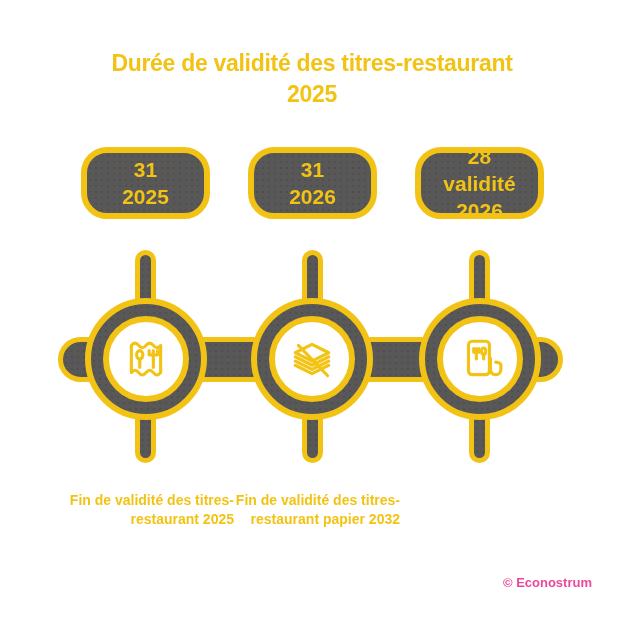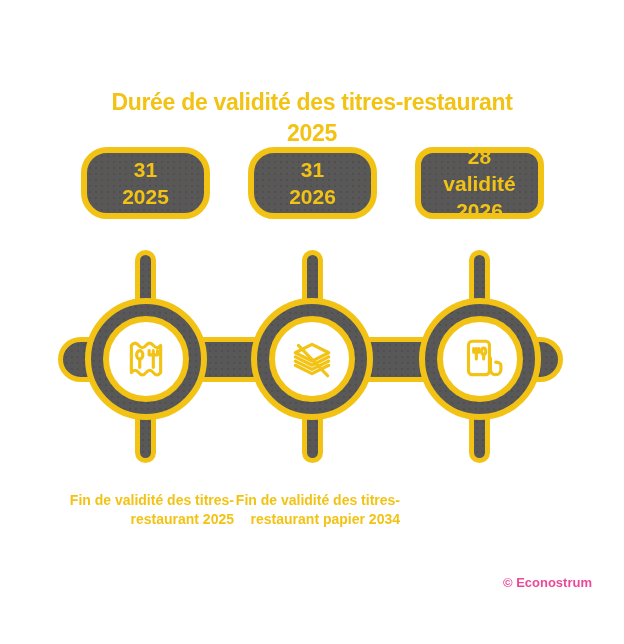--- a/index.html
+++ b/index.html
@@ -17,34 +17,33 @@
     background-image:radial-gradient(rgba(70,45,30,.22) 1px, transparent 1.4px);
     background-size:6px 6px;
   }
 
   
   .title{
     position:absolute;top:48px;left:0;width:624px;
     text-align:center;color:#F2C314;
     font-weight:bold;font-size:23px;line-height:31px;
     letter-spacing:-0.3px;
-    margin-top:39px;
   }
 
   
   .card{
     position:absolute;top:147px;width:129px;height:72px;
     box-sizing:border-box;border:6px solid #F2C314;border-radius:26px;
     display:flex;flex-direction:column;align-items:center;justify-content:center;
     color:#F2C314;font-weight:bold;font-size:21px;line-height:27px;
     text-align:center;
   }
   .card-1{left:81px;}
   .card-2{left:248px;}
-  .card-3{left:415px;border-radius:18px;}
+  .card-3{left:415px;}
 
   
   .bar{
     position:absolute;left:58px;top:337px;width:505px;height:45px;
     box-sizing:border-box;border:5px solid #F2C314;border-radius:23px;
     z-index:1;
   }
 
   
   .stem{
@@ -150,17 +149,17 @@
         <path d="M16 12 v3.5 M21 12 v3.5 M18.5 12 v10"></path>
         <ellipse cx="25.5" cy="14.5" rx="2" ry="3"></ellipse>
         <path d="M25.5 17.5 V22"></path>
         <path d="M32 21 v10"></path>
         <path d="M32 31 c0 4 2 6 5 6 c3 0 5 -2 5 -5 v-4 c0 -2 -3 -3 -5 -3"></path>
       </svg>
     </div>
   </div>
 
   <div class="caption caption-1">Fin de validité des titres-restaurant 2025</div>
-  <div class="caption caption-2">Fin de validité des titres-restaurant papier 2034</div>
+  <div class="caption caption-2">Fin de validité des titres-restaurant papier 2032</div>
 
   <div class="credit">© Econostrum</div>
 
 </div>
 
 </body></html>

